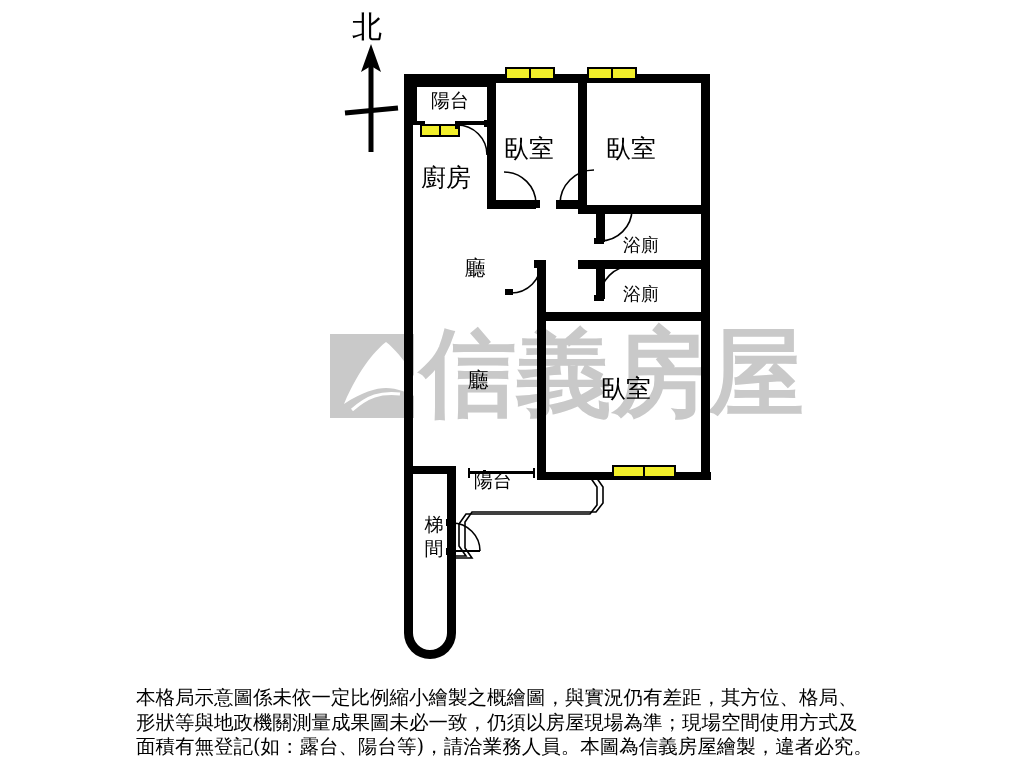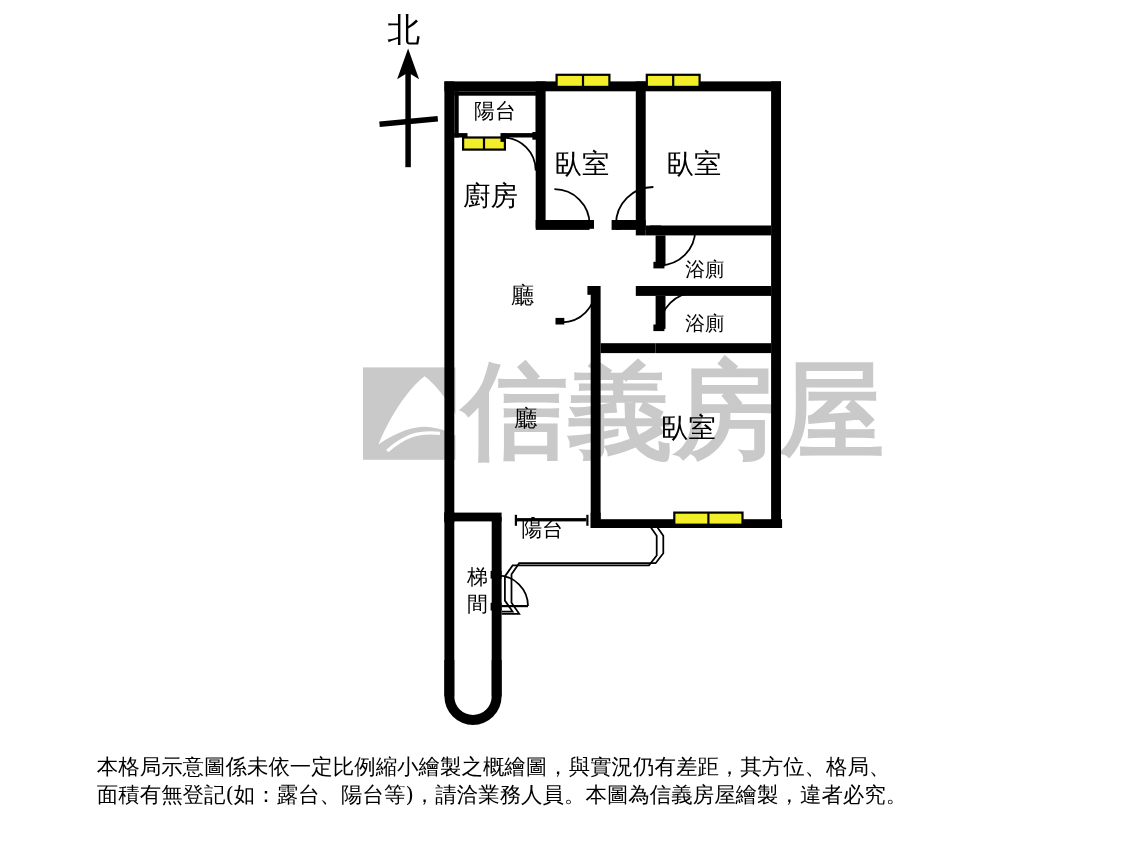--- a/index.html
+++ b/index.html
@@ -32,21 +32,21 @@
     left: 88px;
     top: 686px;
     width: 850px;
     font-family: "DejaVu Serif", "Liberation Serif", serif;
     font-size: 19.5px;
     line-height: 24.5px;
     color: #000000;
     letter-spacing: 0px;
     text-align: left;
   }
-  .disclaimer div { white-space: nowrap; }
+  .disclaimer div { white-space: nowrap; margin-left: 48px; }
   .wm-sub {
     position: absolute;
     left: 330px;
     top: 409px;
     width: 380px;
     font-family: "DejaVu Serif", "Liberation Serif", serif;
     font-size: 12.5px;
     letter-spacing: 2.2px;
     color: #c9c9c9;
     white-space: nowrap;
@@ -197,16 +197,17 @@
       <text class="room-label" x="626" y="397" font-size="25">臥室</text>
       <text class="room-label" x="493" y="487" font-size="19">陽台</text>
       <text class="room-label" x="434" y="531" font-size="19">梯</text>
       <text class="room-label" x="434" y="555" font-size="19">間</text>
     </g>
   </svg>
 
 
   <div class="disclaimer">
     <div>本格局示意圖係未依一定比例縮小繪製之概繪圖，與實況仍有差距，其方位、格局、</div>
+    <div>形狀等與地政機關測量成果圖未必一致，仍須以房屋現場為準；現場空間使用方式及</div>
     <div>面積有無登記(如：露台、陽台等)，請洽業務人員。本圖為信義房屋繪製，違者必究。</div>
   </div>
 
 </div>
 
 </body></html>

